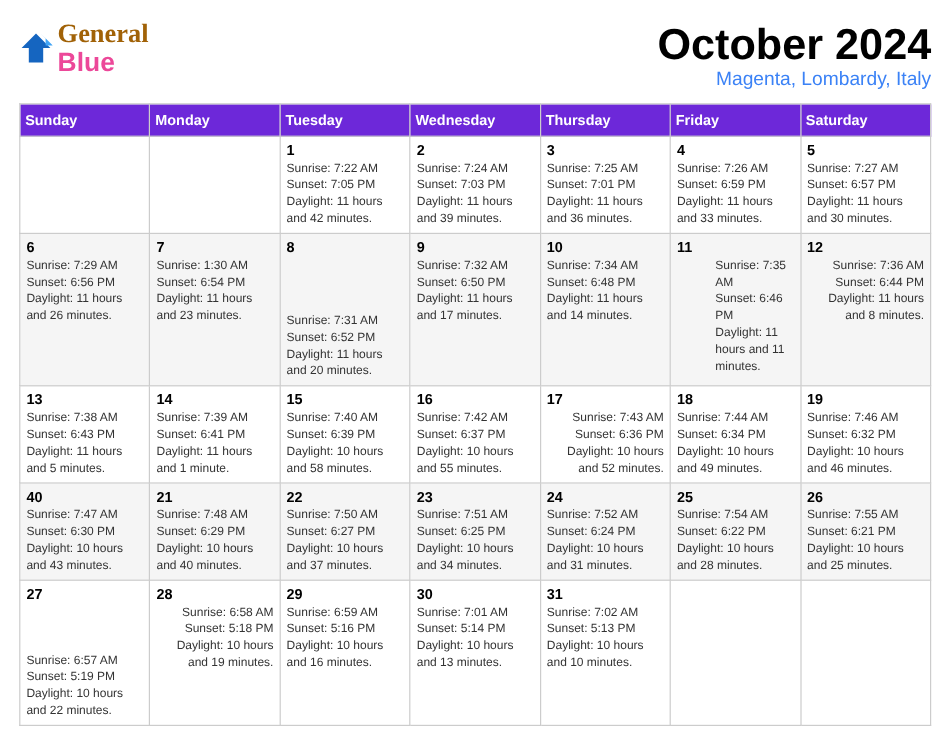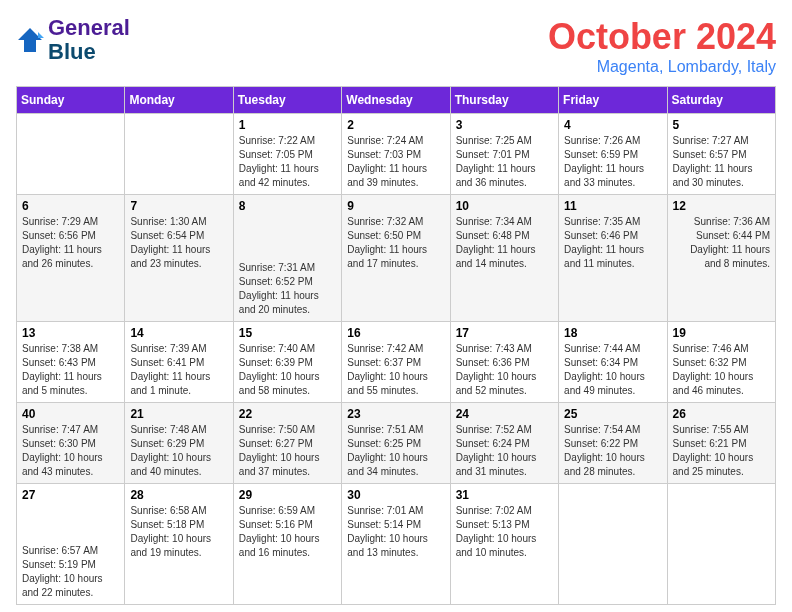--- a/index.html
+++ b/index.html
@@ -19,33 +19,33 @@
     .logo {
       display: flex;
       align-items: center;
       gap: 4px;
     }
     .logo-text {
       font-size: 22px;
       font-weight: bold;
       line-height: 1.1;
     }
-    .logo-general { color: #4c1d95; }
-    .logo-blue { color: #0c4a6e; }
+    .logo-general { color: #a16207; font-family: Liberation Serif, serif; }
+    .logo-blue { color: #ec4899; }
     .logo-icon {
       width: 28px;
       height: 28px;
     }
     .title-block {
       text-align: right;
     }
     .month-title {
       font-size: 36px;
       font-weight: bold;
-      color: #ef4444;
+      color: #000000;
     }
     .subtitle {
       font-size: 16px;
       color: #3b82f6;
     }
     table {
       width: 100%;
       border-collapse: collapse;
       font-size: 10.5px;
     }
@@ -179,21 +179,21 @@
 Daylight: 11 hours and 17 minutes.</div>
         </td>
         <td>
           <span class="day-num">10</span>
           <div class="day-info" style="white-space: pre-line;">Sunrise: 7:34 AM
 Sunset: 6:48 PM
 Daylight: 11 hours and 14 minutes.</div>
         </td>
         <td>
           <span class="day-num">11</span>
-          <div class="day-info" style="white-space: pre-line;">Sunrise: 7:35 AM
+          <div class="day-info" style="white-space: pre-line; margin-left: 32px;">Sunrise: 7:35 AM
 Sunset: 6:46 PM
 Daylight: 11 hours and 11 minutes.</div>
         </td>
         <td>
           <span class="day-num">12</span>
           <div class="day-info" style="white-space: pre-line; text-align: right;">Sunrise: 7:36 AM
 Sunset: 6:44 PM
 Daylight: 11 hours and 8 minutes.</div>
         </td>
       </tr>
@@ -217,21 +217,21 @@
 Daylight: 10 hours and 58 minutes.</div>
         </td>
         <td>
           <span class="day-num">16</span>
           <div class="day-info" style="white-space: pre-line;">Sunrise: 7:42 AM
 Sunset: 6:37 PM
 Daylight: 10 hours and 55 minutes.</div>
         </td>
         <td>
           <span class="day-num">17</span>
-          <div class="day-info" style="white-space: pre-line;">Sunrise: 7:43 AM
+          <div class="day-info" style="white-space: pre-line; text-align: right;">Sunrise: 7:43 AM
 Sunset: 6:36 PM
 Daylight: 10 hours and 52 minutes.</div>
         </td>
         <td>
           <span class="day-num">18</span>
           <div class="day-info" style="white-space: pre-line;">Sunrise: 7:44 AM
 Sunset: 6:34 PM
 Daylight: 10 hours and 49 minutes.</div>
         </td>
         <td>
@@ -287,21 +287,21 @@
       </tr>
       <tr>
         <td>
           <span class="day-num">27</span>
           <div class="day-info" style="white-space: pre-line; margin-top: 42px;">Sunrise: 6:57 AM
 Sunset: 5:19 PM
 Daylight: 10 hours and 22 minutes.</div>
         </td>
         <td>
           <span class="day-num">28</span>
-          <div class="day-info" style="white-space: pre-line;">Sunrise: 6:58 AM
+          <div class="day-info" style="white-space: pre-line; text-align: right;">Sunrise: 6:58 AM
 Sunset: 5:18 PM
 Daylight: 10 hours and 19 minutes.</div>
         </td>
         <td>
           <span class="day-num">29</span>
           <div class="day-info" style="white-space: pre-line;">Sunrise: 6:59 AM
 Sunset: 5:16 PM
 Daylight: 10 hours and 16 minutes.</div>
         </td>
         <td>

